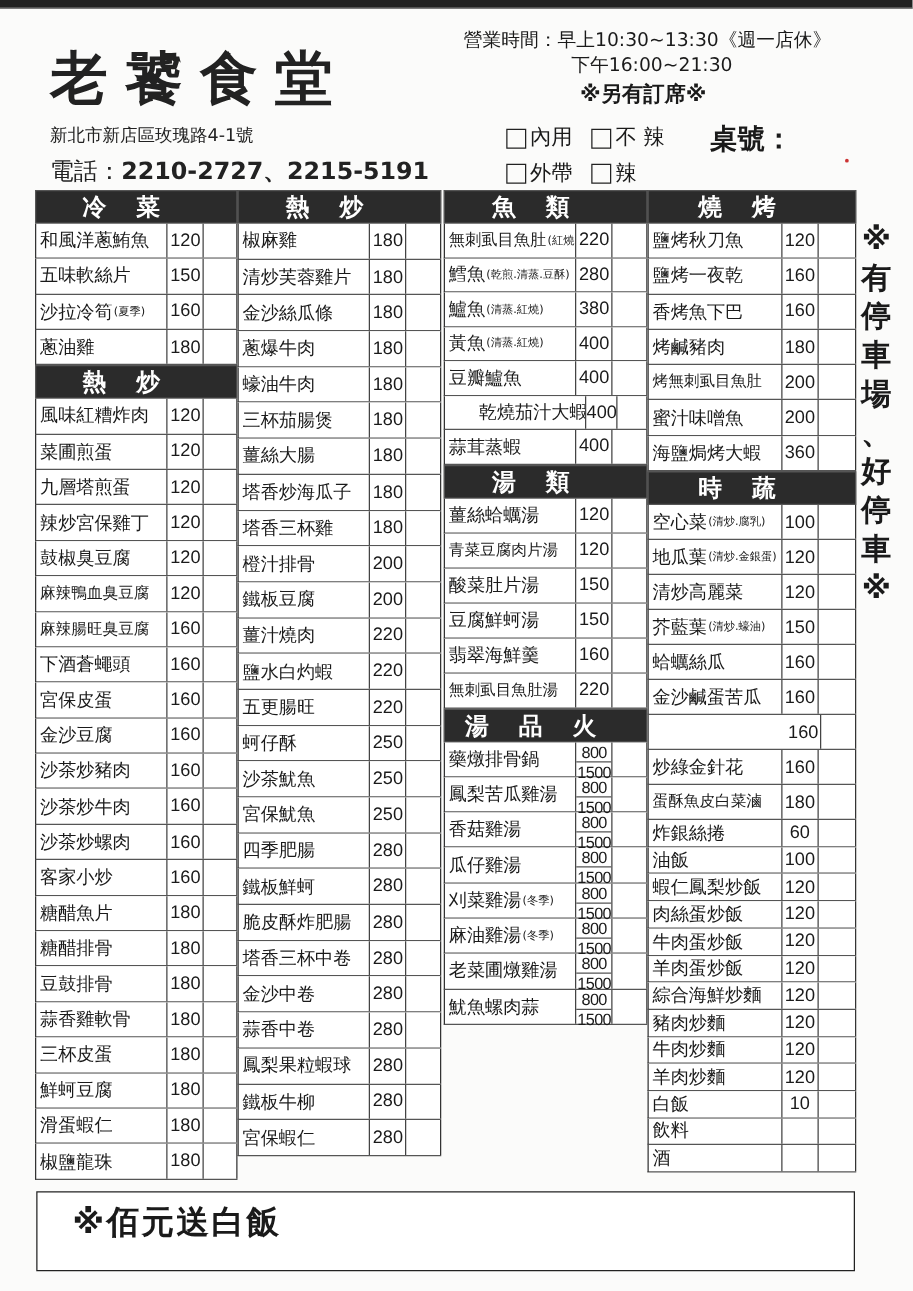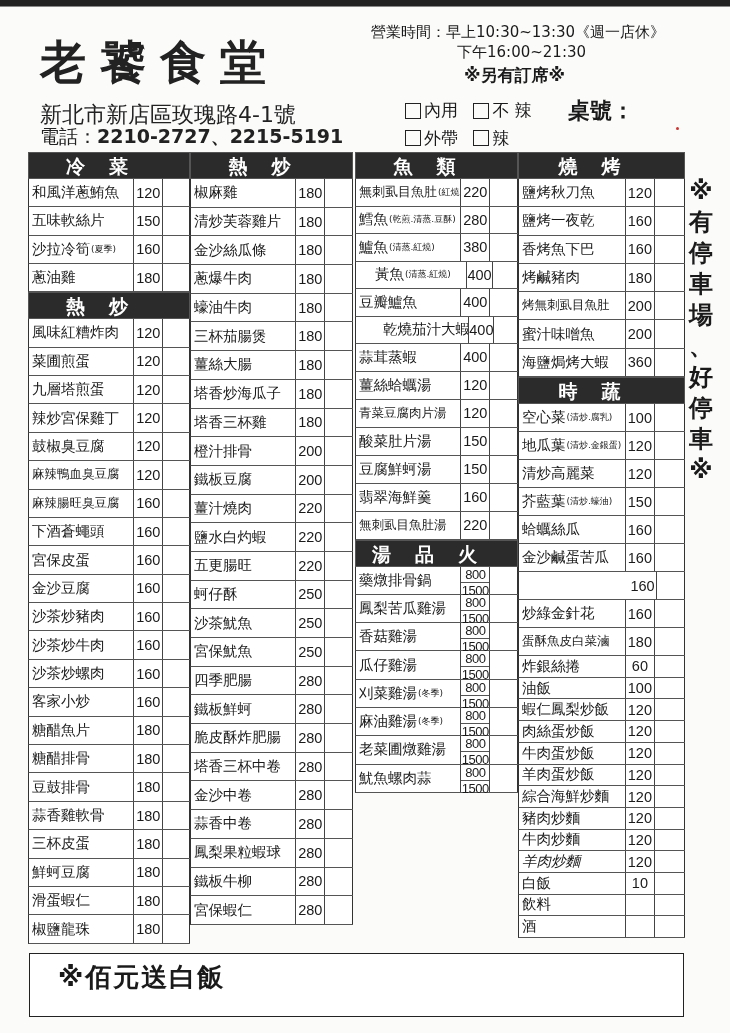--- a/index.html
+++ b/index.html
@@ -1,21 +1,21 @@
 <!DOCTYPE html>
 <html><head>
 <meta charset="utf-8">
 <style>
   html, body { margin:0; padding:0; }
   body { width:730px; height:1033px; background:#fbfbfa; position:relative; overflow:hidden;
          font-family:"DejaVu Sans","Liberation Sans",sans-serif; color:#1a1a1a; }
   .topbar { position:absolute; left:0; top:0; width:730px; height:6px; background:#222; border-bottom:1px solid #888; }
   .title { position:absolute; left:40px; top:32px; font-size:46px; font-weight:bold; letter-spacing:14px;
            font-family:"DejaVu Serif","Liberation Serif",serif; color:#222; }
-  .addr { position:absolute; left:40px; top:100px; font-size:22px; color:#222; }
+  .addr { position:absolute; left:40px; top:100px; font-size:14px; color:#222; }
   .phone { position:absolute; left:40px; top:124px; font-size:19px; color:#222; }
   .phone b { font-weight:bold; }
   .hours1 { position:absolute; left:371px; top:23px; font-size:15px; }
   .hours2 { position:absolute; left:457px; top:43px; font-size:15px; }
   .reserve { position:absolute; left:464px; top:64px; font-size:17px; font-weight:bold; }
   .opts { position:absolute; left:405px; top:98px; font-size:17px; line-height:25px; }
   .opt { display:inline-flex; align-items:center; margin-right:10px; }
   .box { display:inline-block; width:14px; height:14px; border:1.5px solid #222; margin-right:3px; }
   .table-no { position:absolute; left:568px; top:96px; font-size:22px; font-weight:bold; }
   .redmark { position:absolute; left:676px; top:127px; width:3px; height:3px; background:#c33; border-radius:50%; }
@@ -469,21 +469,21 @@
         <div class="bl" style="width: 28px;"></div>
       </div>
       <div class="row" style="height: 27.5px;">
         <div class="nm" style="width: 106px;">
           <span>鱸魚</span>
           <span class="small">(清蒸.紅燒)</span>
         </div>
         <div class="pr" style="width: 29px;">380</div>
         <div class="bl" style="width: 28px;"></div>
       </div>
-      <div class="row" style="height: 27.5px; padding-left: 16px;">
+      <div class="row" style="height: 27.5px;">
         <div class="nm" style="width: 106px;">
           <span>黃魚</span>
           <span class="small">(清蒸.紅燒)</span>
         </div>
         <div class="pr" style="width: 29px;">400</div>
         <div class="bl" style="width: 28px;"></div>
       </div>
       <div class="row" style="height: 27.5px;">
         <div class="nm" style="width: 106px;">
           <span>豆瓣鱸魚</span>
@@ -498,20 +498,21 @@
         <div class="pr" style="width: 29px;">400</div>
         <div class="bl" style="width: 28px;"></div>
       </div>
       <div class="row" style="height: 27.5px;">
         <div class="nm" style="width: 106px;">
           <span>蒜茸蒸蝦</span>
         </div>
         <div class="pr" style="width: 29px;">400</div>
         <div class="bl" style="width: 28px;"></div>
       </div>
+      <div class="sec-head">湯類</div>
       <div class="row" style="height: 28px;">
         <div class="nm" style="width: 106px;">
           <span>薑絲蛤蠣湯</span>
         </div>
         <div class="pr" style="width: 29px;">120</div>
         <div class="bl" style="width: 28px;"></div>
       </div>
       <div class="row" style="height: 28px;">
         <div class="nm" style="width: 106px; font-size: 12.5px;">
           <span>青菜豆腐肉片湯</span>
@@ -806,21 +807,21 @@
         <div class="bl" style="width: 30px;"></div>
       </div>
       <div class="row" style="height: 21.7px;">
         <div class="nm" style="width: 107px;">
           <span>牛肉炒麵</span>
         </div>
         <div class="pr" style="width: 30px;">120</div>
         <div class="bl" style="width: 30px;"></div>
       </div>
       <div class="row" style="height: 21.7px;">
-        <div class="nm" style="width: 107px; font-style: italic;">
+        <div class="nm" style="width: 107px;">
           <span>羊肉炒麵</span>
         </div>
         <div class="pr" style="width: 30px;">120</div>
         <div class="bl" style="width: 30px;"></div>
       </div>
       <div class="row" style="height: 21.7px;">
         <div class="nm" style="width: 107px;">
           <span>白飯</span>
         </div>
         <div class="pr" style="width: 30px;">10</div>

